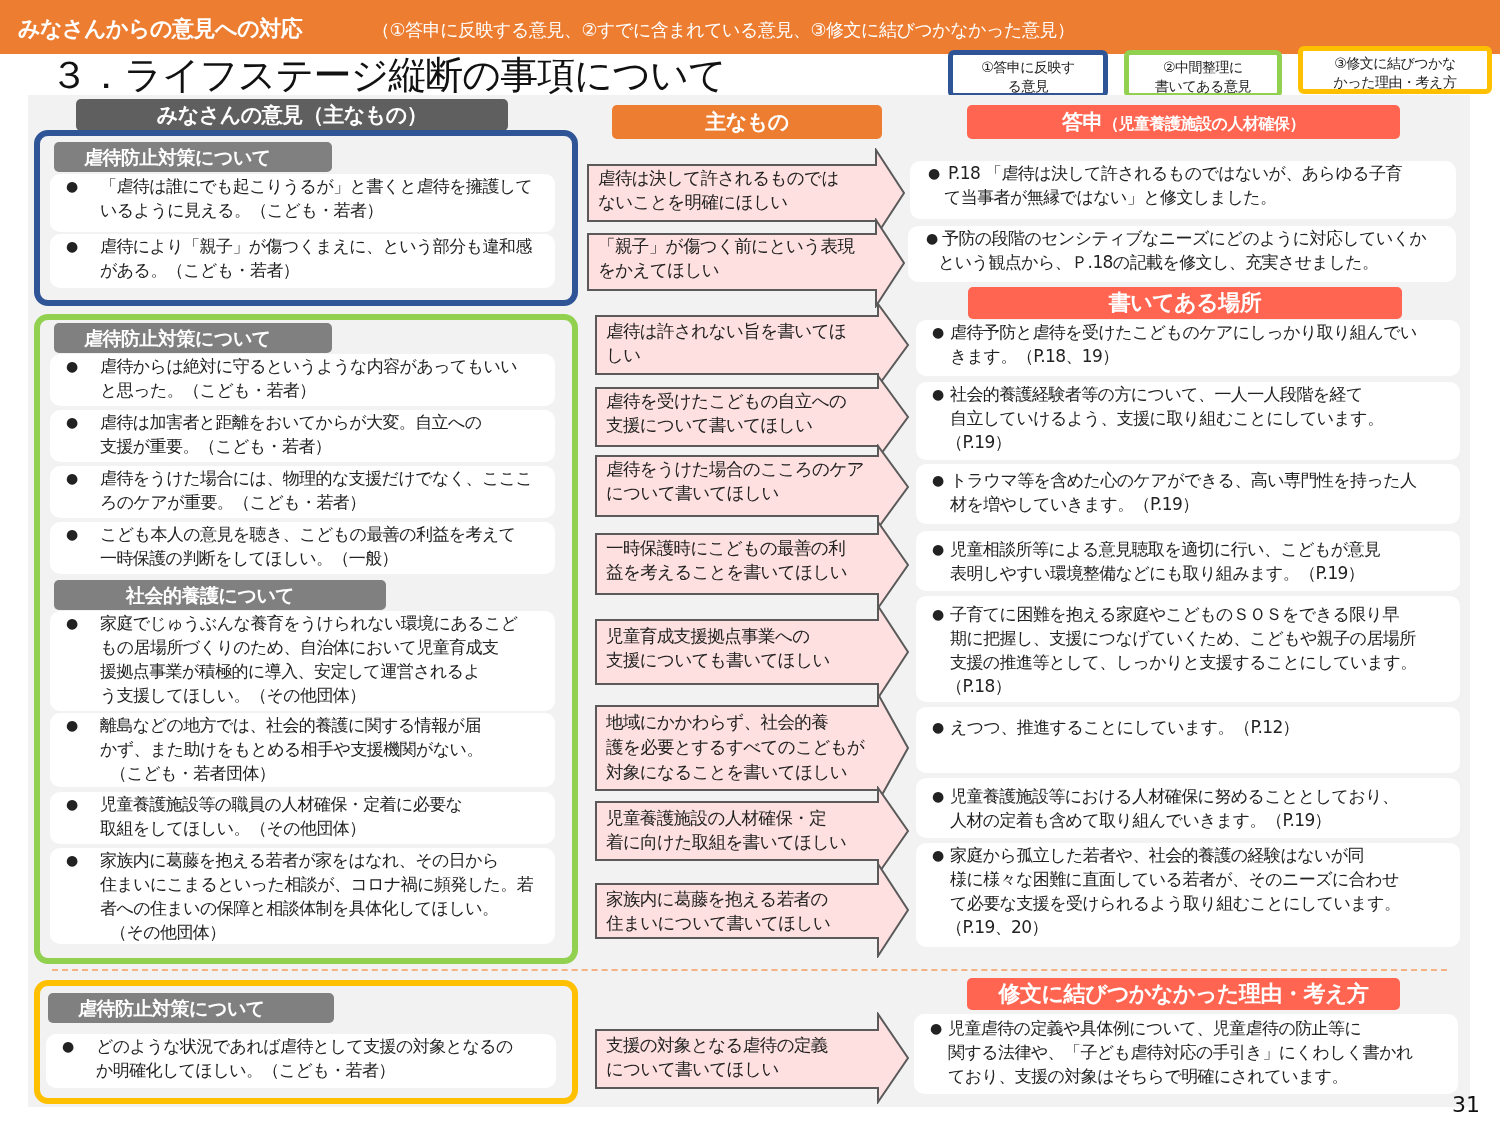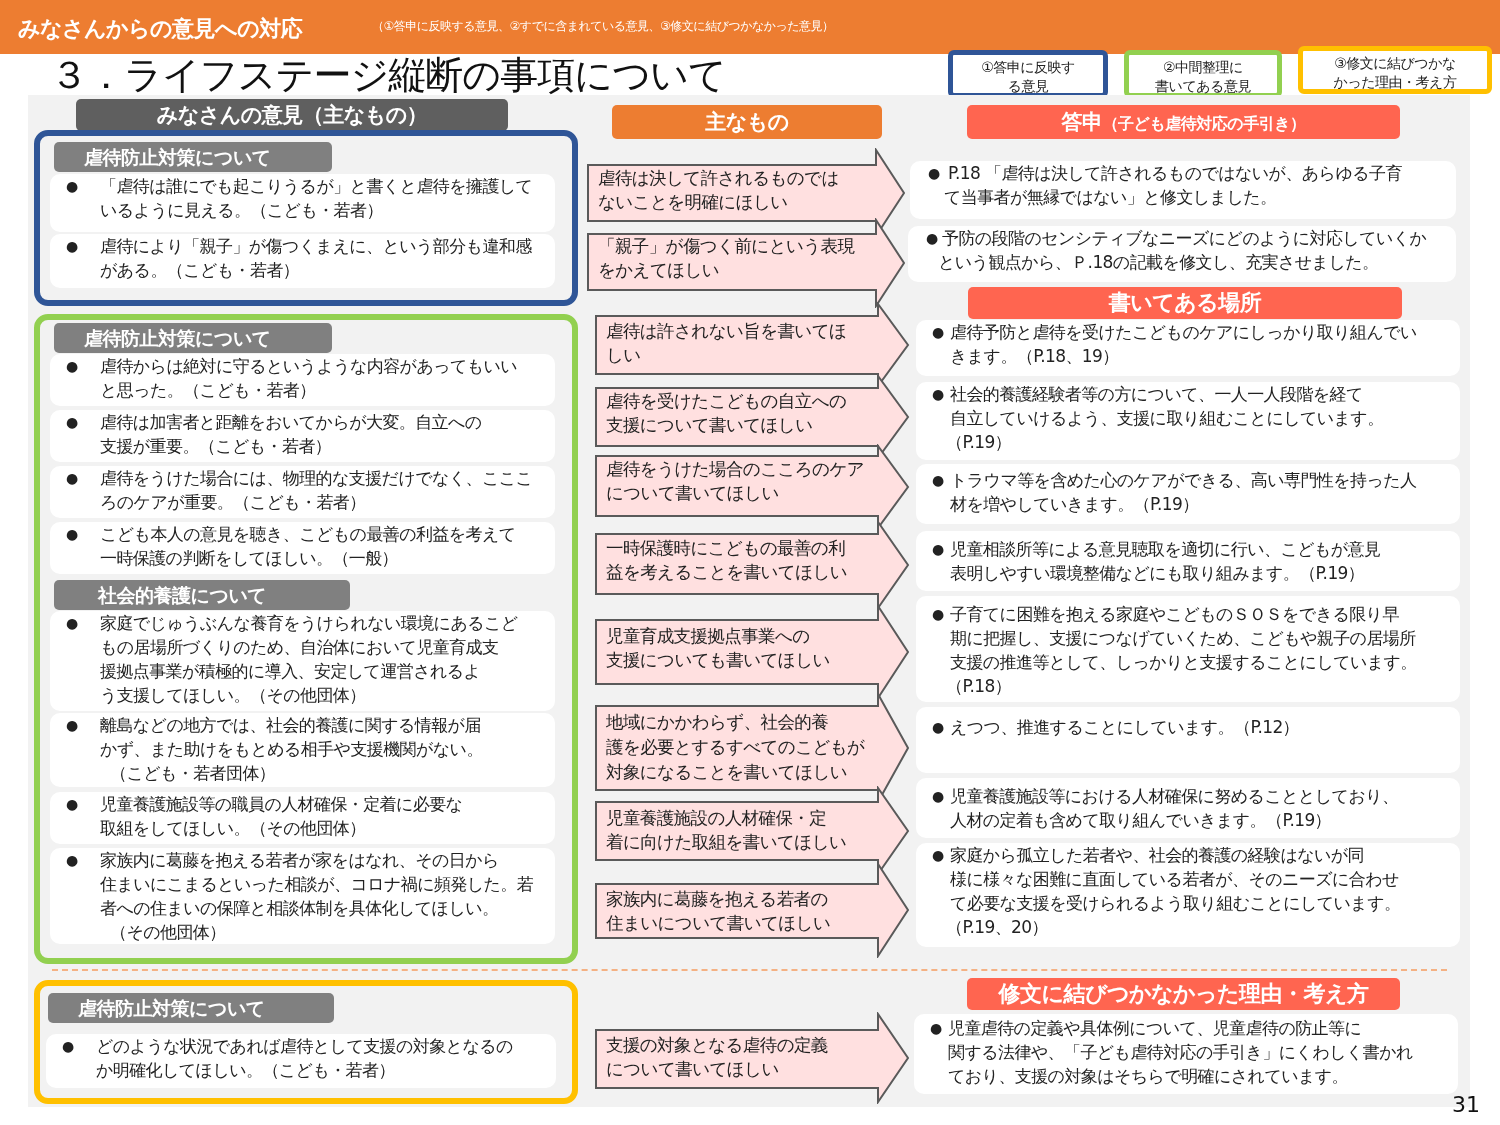--- a/index.html
+++ b/index.html
@@ -1,21 +1,21 @@
 <!DOCTYPE html>
 <html><head>
 <meta charset="utf-8">
 <style>
   * { box-sizing: border-box; margin: 0; padding: 0; }
   html, body { width: 1500px; height: 1125px; background: #ffffff; overflow: hidden; }
   body { font-family: "DejaVu Sans", "Liberation Sans", sans-serif; color: #222; position: relative; }
 
   .topbar { position: absolute; left: 0; top: 0; width: 1500px; height: 54px; background: #ED7D31; }
   .topbar .t-main { position: absolute; left: 18px; top: 14px; font-size: 22px; font-weight: bold; color: #fff; letter-spacing: -0.5px; }
-  .topbar .t-sub { position: absolute; left: 372px; top: 18px; font-size: 12px; color: #fff; letter-spacing: -0.5px; }
+  .topbar .t-sub { position: absolute; left: 372px; top: 18px; font-size: 18px; color: #fff; letter-spacing: -0.5px; }
 
   .page-title { position: absolute; left: 50px; top: 50px; font-size: 38px; color: #111; letter-spacing: -1px; }
 
   .legend-box { position: absolute; top: 50px; height: 48px; border-radius: 6px; background: #fff; font-size: 14px; line-height: 19px; text-align: center; padding-top: 3px; letter-spacing: -0.5px; }
   .legend-1 { left: 948px; width: 160px; border: 5px solid #2F5597; }
   .legend-2 { left: 1124px; width: 158px; border: 5px solid #92D050; }
   .legend-3 { left: 1298px; width: 194px; border: 5px solid #FFC000; top: 46px; }
 
   .panel { position: absolute; left: 28px; top: 95px; width: 1442px; height: 1012px; background: #F2F2F2; }
 
@@ -69,21 +69,21 @@
 <div class="legend-box legend-3">
   <div>③修文に結びつかな</div>
   <div>かった理由・考え方</div>
 </div>
 
 <div class="panel"></div>
 
 <div class="col-header hdr-opinions">みなさんの意見（主なもの）</div>
 <div class="col-header hdr-point">主なもの</div>
 <div class="col-header hdr-answer">
-  <span>答申</span><small>（子ども虐待対応の手引き）</small>
+  <span>答申</span><small>（児童養護施設の人材確保）</small>
 </div>
 <div class="col-header hdr-written">書いてある場所</div>
 <div class="col-header hdr-notrev">修文に結びつかなかった理由・考え方</div>
 
 <div class="group g-blue"></div>
 <div class="group g-green"></div>
 <div class="group g-yellow"></div>
 
 <div class="cat-tab" style="left:54px; top:142px; width:278px;">虐待防止対策について</div>
 <div class="opinion" style="left:50px; top:174px; width:505px; height:58px;">
@@ -112,21 +112,21 @@
   <span class="bullet">●</span>
   <div>虐待をうけた場合には、物理的な支援だけでなく、こここ</div>
   <div>ろのケアが重要。（こども・若者）</div>
 </div>
 <div class="opinion" style="left:50px; top:522px; width:505px; height:52px;">
   <span class="bullet">●</span>
   <div>こども本人の意見を聴き、こどもの最善の利益を考えて</div>
   <div>一時保護の判断をしてほしい。（一般）</div>
 </div>
 
-<div class="cat-tab" style="left:54px; top:580px; width:296px; padding-left:44px;">社会的養護について</div>
+<div class="cat-tab" style="left:54px; top:580px; width:332px; padding-left:72px;">社会的養護について</div>
 <div class="opinion" style="left:50px; top:611px; width:505px; height:100px;">
   <span class="bullet">●</span>
   <div>家庭でじゅうぶんな養育をうけられない環境にあるこど</div>
   <div>もの居場所づくりのため、自治体において児童育成支</div>
   <div>援拠点事業が積極的に導入、安定して運営されるよ</div>
   <div>う支援してほしい。（その他団体）</div>
 </div>
 <div class="opinion" style="left:50px; top:713px; width:505px; height:74px;">
   <span class="bullet">●</span>
   <div>離島などの地方では、社会的養護に関する情報が届</div>

